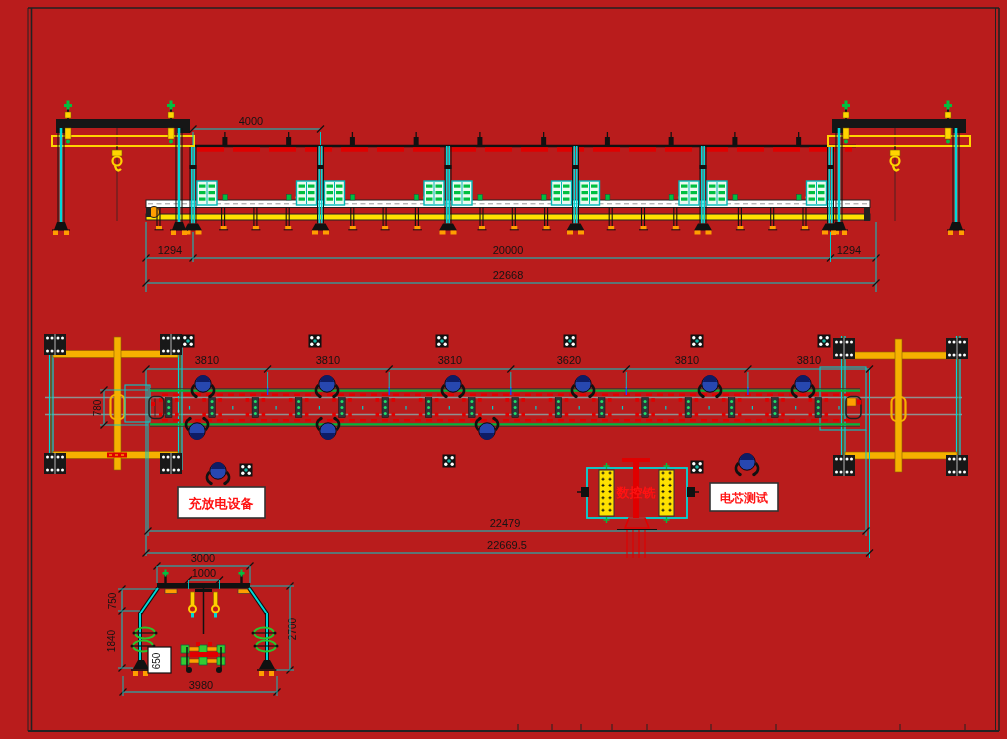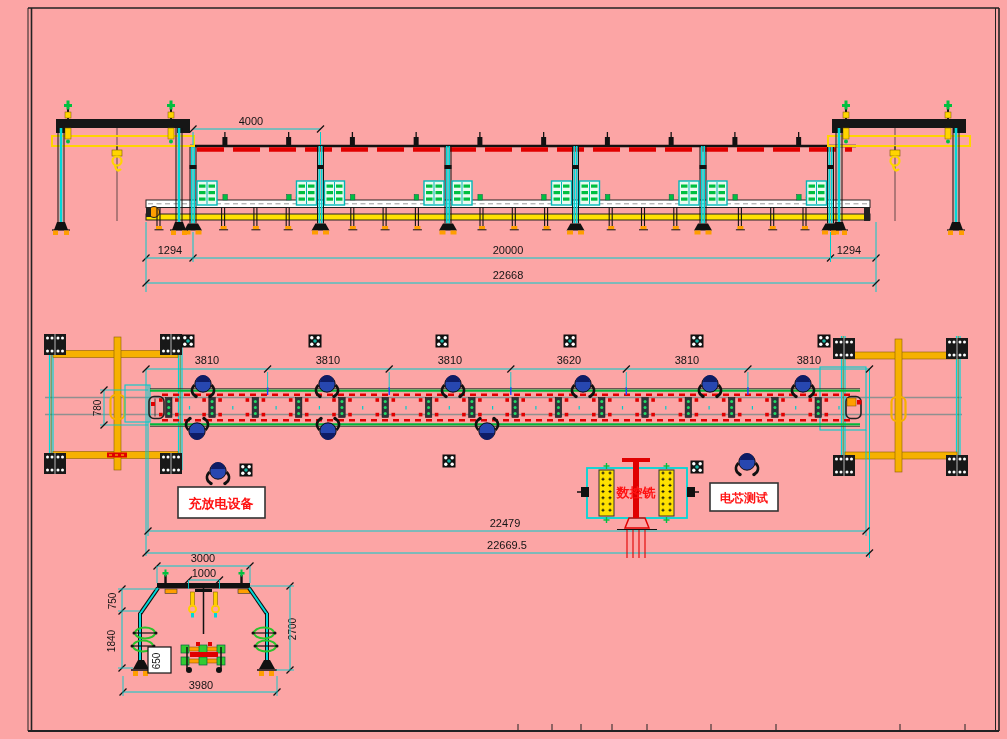--- a/index.html
+++ b/index.html
@@ -1,16 +1,16 @@
 <!DOCTYPE html>
 <html><head>
 <meta charset="utf-8">
 <style>
   html,body{margin:0;padding:0;background:#fff;}
-  .stage{position:relative;width:1007px;height:739px;background:#fca5a5;overflow:hidden;
+  .stage{position:relative;width:1007px;height:739px;background:#b91c1c;overflow:hidden;
          font-family:"Liberation Sans","DejaVu Sans",sans-serif;}
   svg{position:absolute;left:0;top:0;}
   .dim{font:11px "Liberation Sans","DejaVu Sans",sans-serif;fill:#141414;text-anchor:middle;}
   .dimsm{font:10px "Liberation Sans","DejaVu Sans",sans-serif;fill:#141414;text-anchor:middle;}
   .cn{font:bold 13px "Liberation Sans",sans-serif;fill:#ff1212;text-anchor:middle;}
   .cn2{font:bold 12px "Liberation Sans",sans-serif;fill:#ff1212;text-anchor:middle;}
   .labelbox{fill:#ffffff;stroke:#333;stroke-width:1.6;}
 </style>
 </head>
 <body>

